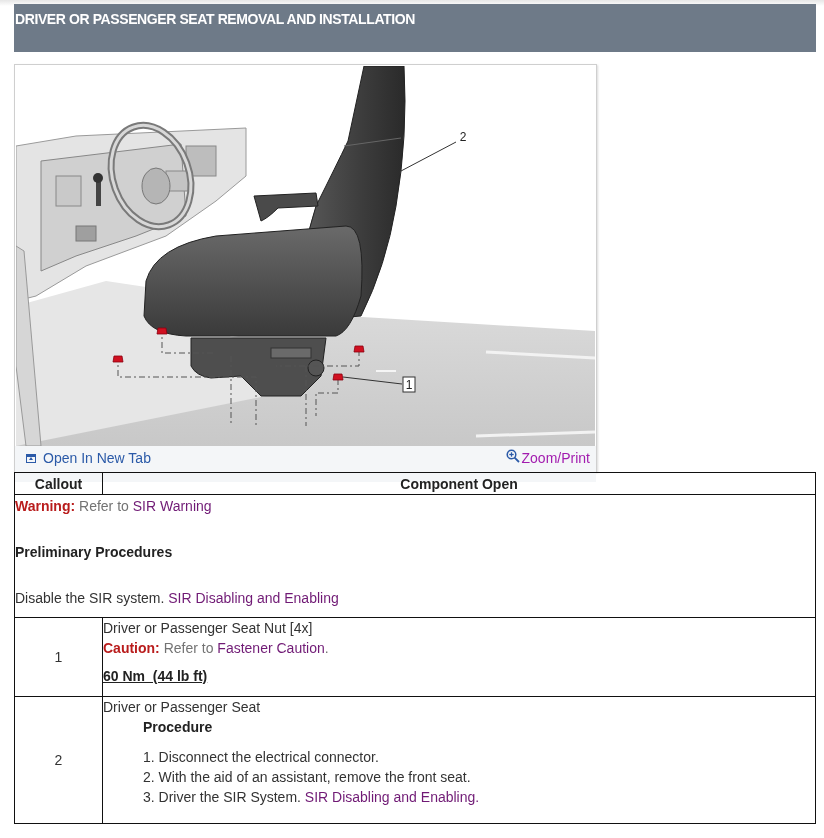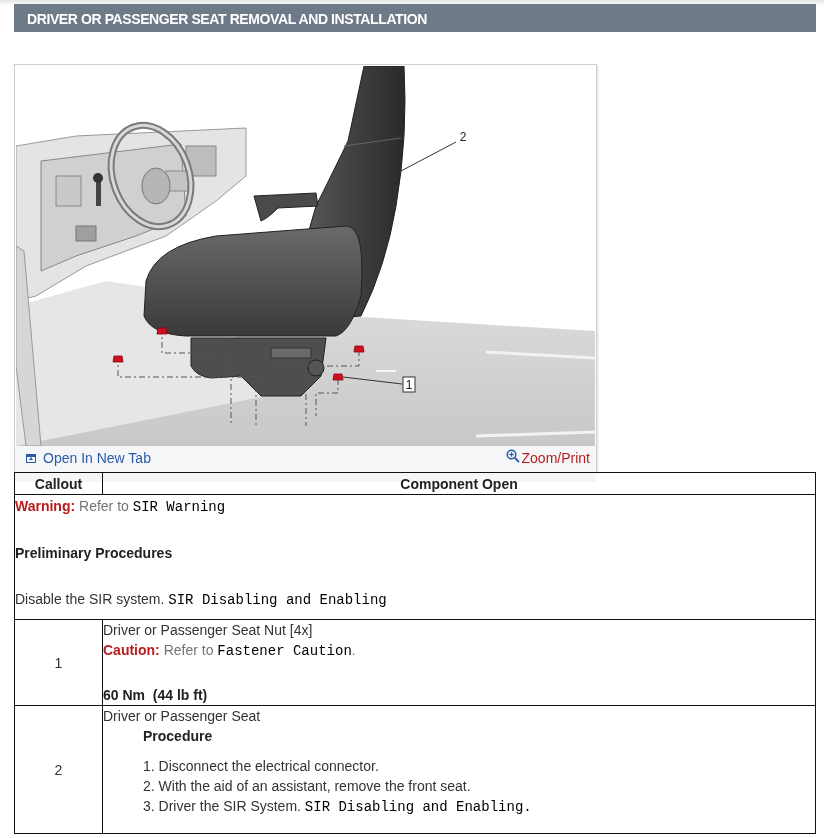--- a/index.html
+++ b/index.html
@@ -15,28 +15,28 @@
     color: #333333;
     overflow: hidden;
   }
   .top-shadow {
     position: absolute; left: 0; top: 0; width: 824px; height: 6px;
     background: linear-gradient(#e6e6e6, #ffffff);
   }
   .title-bar {
     position: absolute;
     left: 14px; top: 4px;
-    width: 802px; height: 28px;
+    width: 802px; height: 48px;
     background: #6e7a88;
     color: #ffffff;
     font-size: 14px;
     font-weight: bold;
     letter-spacing: -0.4px;
     line-height: 30px;
-    padding-left: 13px;
+    padding-left: 1px;
     box-sizing: border-box;
   }
   .figure {
     position: absolute;
     left: 14px; top: 64px;
     width: 583px; height: 408px;
     border: 1px solid #cfcfcf;
     box-sizing: border-box;
     background: #ffffff;
     box-shadow: 1px 1px 2px rgba(0,0,0,0.15);
@@ -66,21 +66,21 @@
     border-top-width: 3px;
   }
   .open-tab .ico::after {
     content: ""; position: absolute; left: 2px; top: 0px;
     width: 0; height: 0;
     border-left: 2px solid transparent; border-right: 2px solid transparent;
     border-bottom: 3px solid #2b5aa8;
   }
   .zoom-print {
     position: absolute; right: 6px; top: 0;
-    color: #b91c1c; cursor: pointer;
+    color: #a21caf; cursor: pointer;
     display: flex; align-items: center;
   }
   .zoom-print svg { margin-right: 2px; margin-top: -6px; }
 
   table.callouts {
     position: absolute;
     left: 14px; top: 472px;
     width: 802px;
     border-collapse: collapse;
     font-size: 14px;
@@ -91,21 +91,21 @@
   table.callouts th {
     font-weight: bold;
     height: 21px;
     padding: 0;
     color: #222;
   }
   .col-callout { width: 87px; }
   .warn-cell { padding: 2px 0 10px 0; line-height: 18px; vertical-align: top; }
   .red-bold { color: #b91c1c; font-weight: bold; }
   .red { color: #737373; }
-  .link { color: #000000; cursor: pointer; font-family: Liberation Mono, monospace; }
+  .link { color: #701a75; cursor: pointer; }
   .bold { font-weight: bold; color: #222; }
   .p-gap { margin-top: 28px; }
   .callout-num { text-align: center; vertical-align: middle; color: #333; }
   .comp-cell { vertical-align: top; line-height: 20px; padding: 0 0 0 0; }
   .row1 { height: 79px; }
   .row2 { height: 120px; }
   .indent { padding-left: 40px; }
 </style>
 </head>
 <body>
@@ -232,21 +232,21 @@
     </tr>
     <tr class="row1">
       <td class="callout-num">1</td>
       <td class="comp-cell">
         <div>Driver or Passenger Seat Nut [4x]</div>
         <div>
           <span class="red-bold">Caution:</span>
           <span class="red">Refer to</span>
           <span class="link">Fastener Caution</span><span class="red">.</span>
         </div>
-        <div class="bold" style="margin-top:24px; white-space:pre;">60 Nm  (44 lb ft)</div>
+        <div class="bold" style="margin-top:8px; white-space:pre;text-decoration:underline;">60 Nm  (44 lb ft)</div>
       </td>
     </tr>
     <tr class="row2">
       <td class="callout-num">2</td>
       <td class="comp-cell">
         <div>Driver or Passenger Seat</div>
         <div class="bold indent">Procedure</div>
         <div style="padding-left:40px; margin-top:10px; line-height:20px; margin-bottom:16px;">
           <div>
             <span>1.</span>

